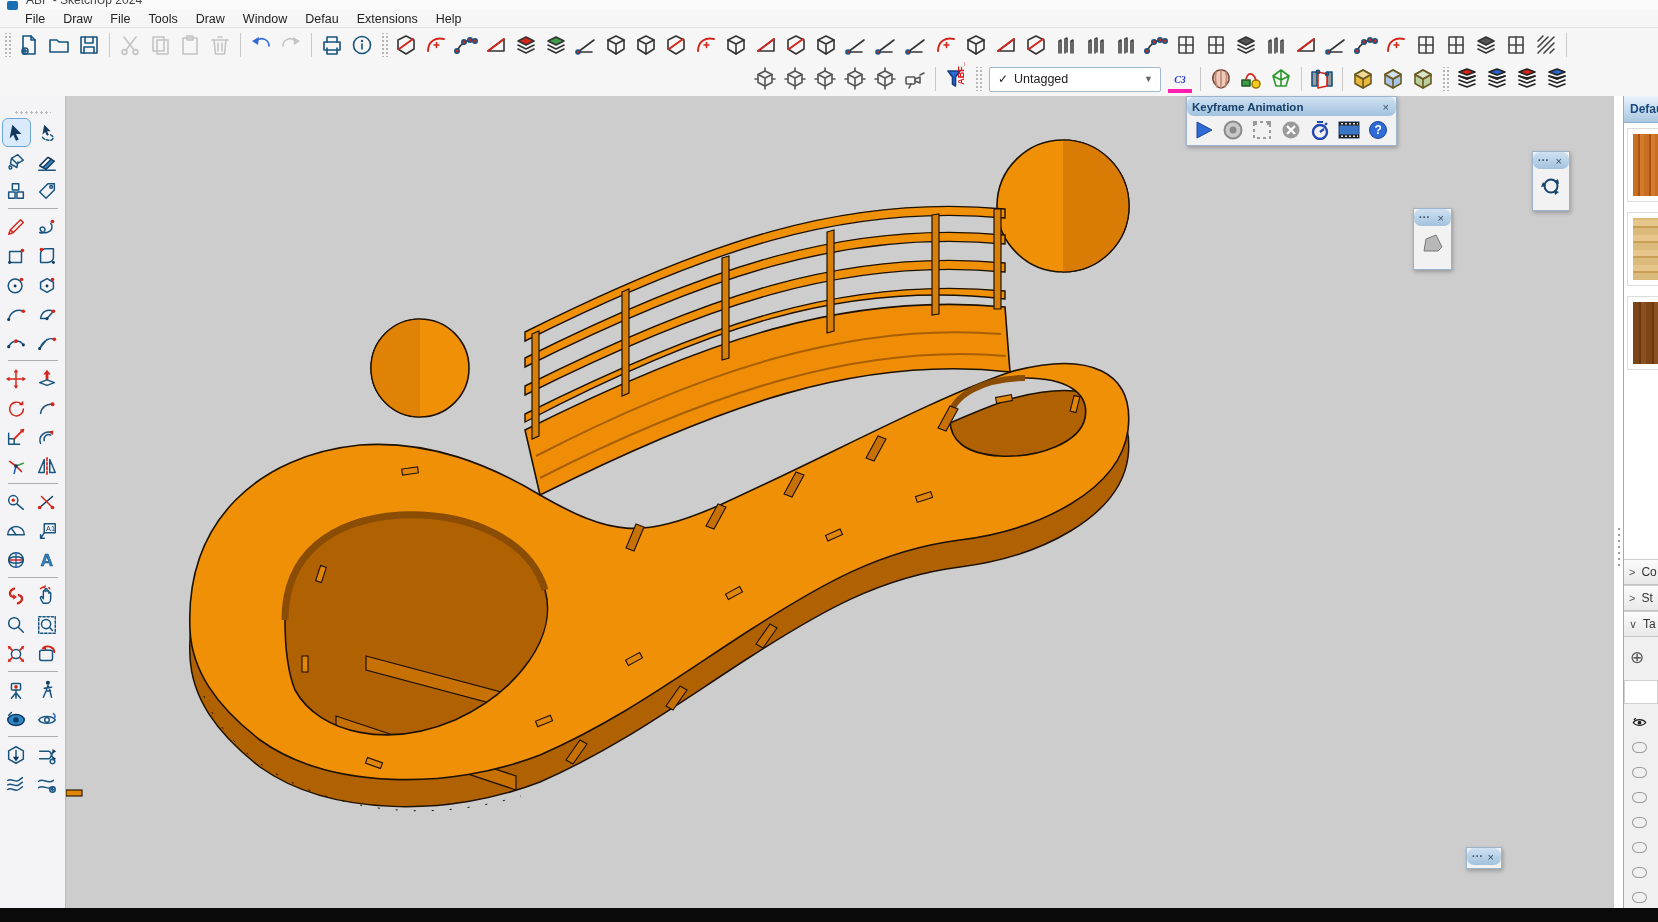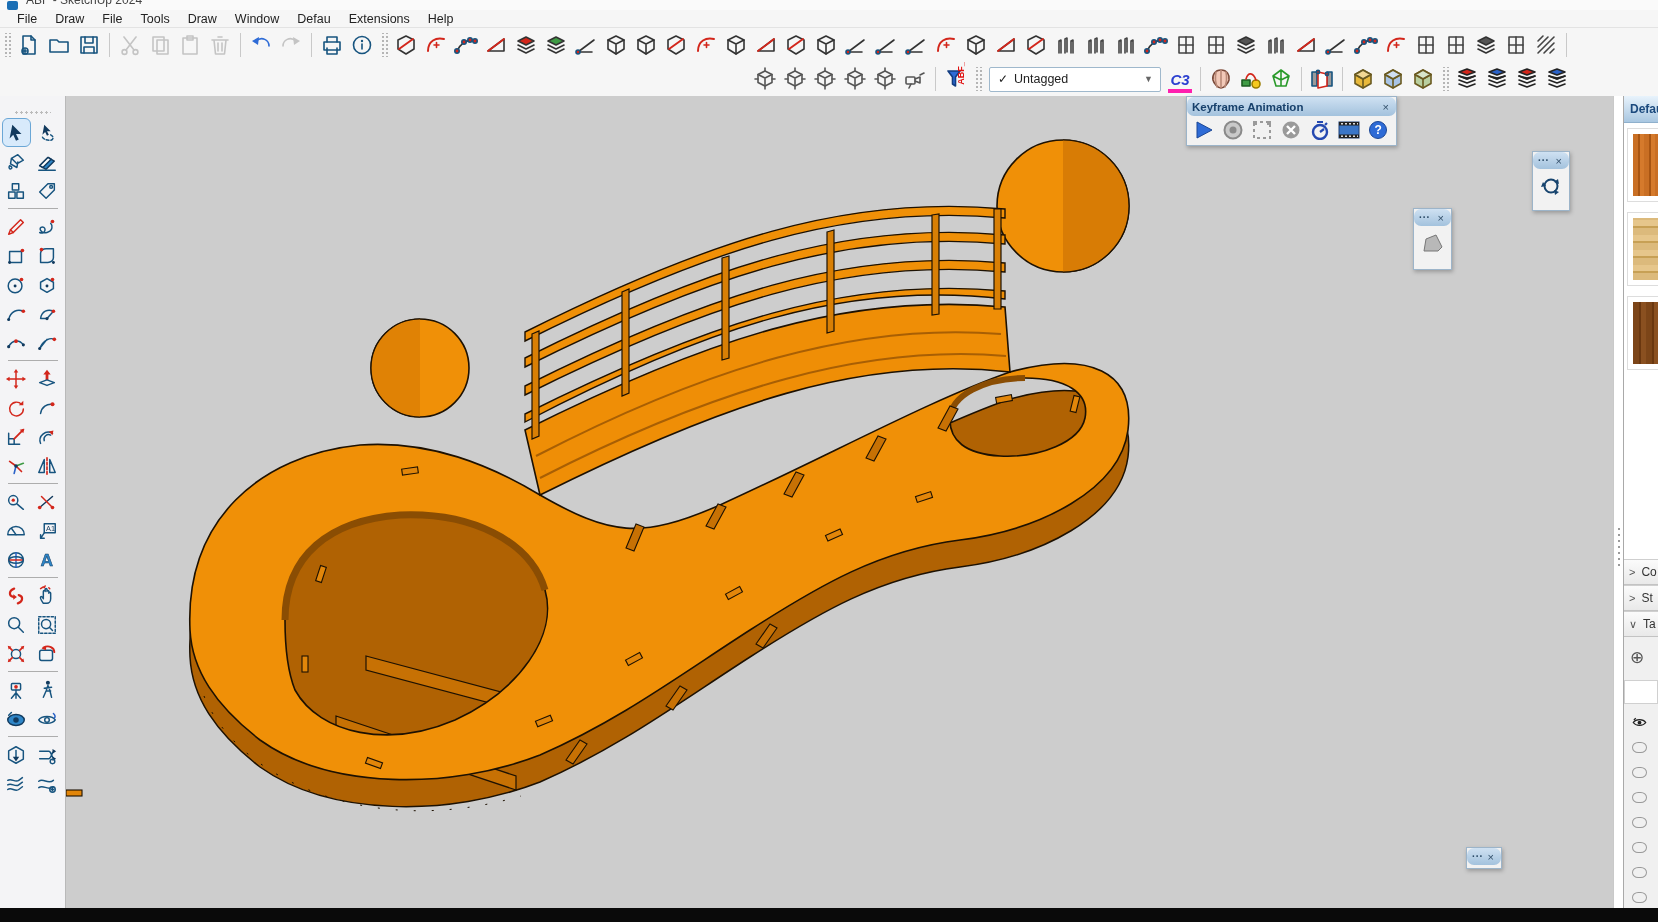--- a/index.html
+++ b/index.html
@@ -3,32 +3,32 @@
 <meta charset="utf-8">
 <style>
   html,body{margin:0;padding:0;}
   body{width:1658px;height:922px;position:relative;overflow:hidden;
        font-family:"Liberation Sans",sans-serif;background:#cdcdcd;-webkit-font-smoothing:antialiased;}
   
   #titlebar{position:absolute;left:0;top:0;width:1658px;height:10px;background:#fafafa;overflow:hidden;}
   #titlebar .logo{position:absolute;left:7px;top:1px;width:11px;height:9px;background:#1b6fb5;border-radius:2px;}
   #titlebar .t{position:absolute;left:26px;top:-7px;font-size:12px;color:#444;}
   #menubar{position:absolute;left:0;top:10px;width:1658px;height:18px;background:#f6f6f6;
-           border-bottom:1px solid #e3e3e3;display:flex;align-items:center;padding-left:8px;box-sizing:border-box;}
+           border-bottom:1px solid #e3e3e3;display:flex;align-items:center;padding-left:16px;box-sizing:border-box;}
   .menu-item{font-size:12.5px;color:#222;padding:0 9px;height:18px;line-height:18px;cursor:default;}
   #toolbar1{position:absolute;left:0;top:28px;width:1658px;height:34px;background:#f6f6f6;display:flex;align-items:center;overflow:hidden;}
   #toolbar2{position:absolute;left:0;top:62px;width:1658px;height:34px;background:#f6f6f6;
             border-bottom:1px solid #d6d6d6;display:flex;align-items:center;overflow:hidden;}
   .tbi{width:30px;height:30px;display:flex;align-items:center;justify-content:center;flex:0 0 auto;border-radius:3px;}
   .tbi svg{width:24px;height:24px;}
   .tbi.dis{opacity:.45;}
   .tb-sep{width:1px;height:24px;background:#c9c9c9;margin:0 5px;flex:0 0 auto;}
   .tb-grip{width:8px;height:24px;flex:0 0 auto;margin:0 3px;
      background:radial-gradient(circle,#b5b5b5 1px,transparent 1.2px);background-size:4px 4px;background-position:1px 2px;}
-  .tbi.txt{font-weight:bold;font-size:15px;color:#2b3fd0;font-family:Liberation Sans, sans-serif;font-style:italic;}
+  .tbi.txt{font-weight:bold;font-size:10px;color:#2b3fd0;font-family:Liberation Serif, serif;font-style:italic;}
   .tbi.c3{position:relative;}
   .tbi.c3 .ul{position:absolute;left:3px;right:3px;bottom:1px;height:4px;background:#ff1fae;}
   .tbi.abf{position:relative;}
   .tbi.abf .ftxt{position:absolute;right:-2px;top:4px;color:#e01010;font-size:9px;font-weight:bold;
                  transform:rotate(-90deg);transform-origin:center;letter-spacing:0;}
   #tag-combo{width:170px;height:23px;background:#fff;border:1px solid #9fb8cc;border-radius:2px;
              display:flex;align-items:center;margin:0 4px;flex:0 0 auto;font-size:12.5px;color:#222;}
   #tag-combo .chk{margin:0 6px 0 8px;font-size:12px;color:#222;}
   #tag-combo .arr{margin-left:auto;margin-right:7px;color:#666;font-size:9px;}
   

